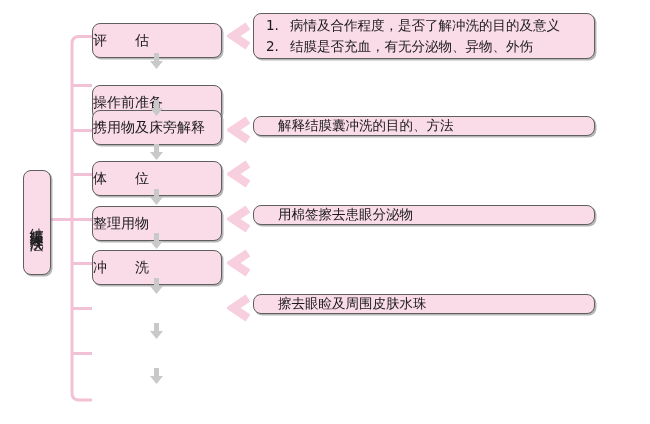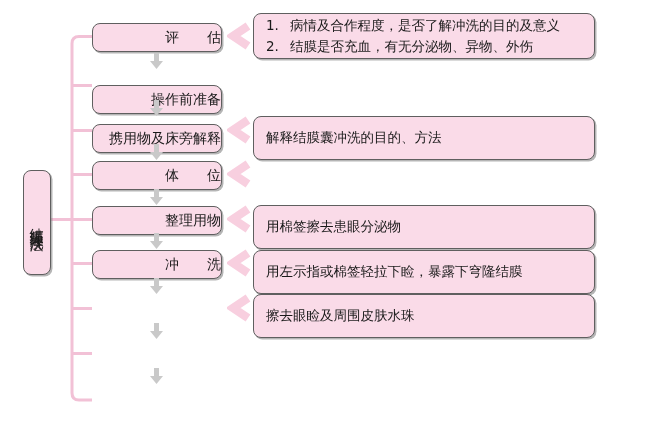--- a/index.html
+++ b/index.html
@@ -40,33 +40,33 @@
   .root-node .vtext {
     writing-mode: vertical-rl;
     text-orientation: upright;
     font-size: 14px;
     letter-spacing: 2px;
     line-height: 1;
     white-space: nowrap;
   }
   .step {
     left: 92px;
-    width: 130px; height: 29px;
+    width: 130px; height: 35px;
     display: flex;
     align-items: center;
-    justify-content: flex-end;
+    justify-content: flex-start;
     font-size: 14px;
     white-space: nowrap;
   }
   .note {
     left: 253px;
-    width: 342px; height: 44px;
+    width: 342px; height: 20px;
     display: flex;
     align-items: center;
-    padding: 0 10px 0 12px;
+    padding: 0 10px 0 24px;
     font-size: 13.5px;
     white-space: nowrap;
   }
   .note.multiline {
     height: 46px;
     flex-direction: column;
     align-items: stretch;
     justify-content: center;
     padding: 2px 10px 2px 12px;
   }
@@ -110,21 +110,21 @@
   <div class="node root-node">
     <span class="vtext">结膜囊冲洗法</span>
   </div>
 
   <div class="node step" style="top:23px">
       <span>评　　估</span>
     </div>
   <div class="node step" style="top:85px">
       <span>操作前准备</span>
     </div>
-  <div class="node step" style="top:124px">
+  <div class="node step" style="top:110px">
       <span>携用物及床旁解释</span>
     </div>
   <div class="node step" style="top:161px">
       <span>体　　位</span>
     </div>
   <div class="node step" style="top:206px">
       <span>整理用物</span>
     </div>
   <div class="node step" style="top:250px">
       <span>冲　　洗</span>
@@ -183,20 +183,17 @@
       <span class="num">2.</span>
       <span>结膜是否充血，有无分泌物、异物、外伤</span>
     </div>
   </div>
   <div class="node note" style="top:116px">
       <span>解释结膜囊冲洗的目的、方法</span>
     </div>
   <div class="node note" style="top:205px">
       <span>用棉签擦去患眼分泌物</span>
     </div>
-  <div class="node note" style="top:250px">
-      <span>用左示指或棉签轻拉下睑，暴露下穹隆结膜</span>
-    </div>
   <div class="node note" style="top:294px">
       <span>擦去眼睑及周围皮肤水珠</span>
     </div>
 
 </div>
 
 </body></html>

